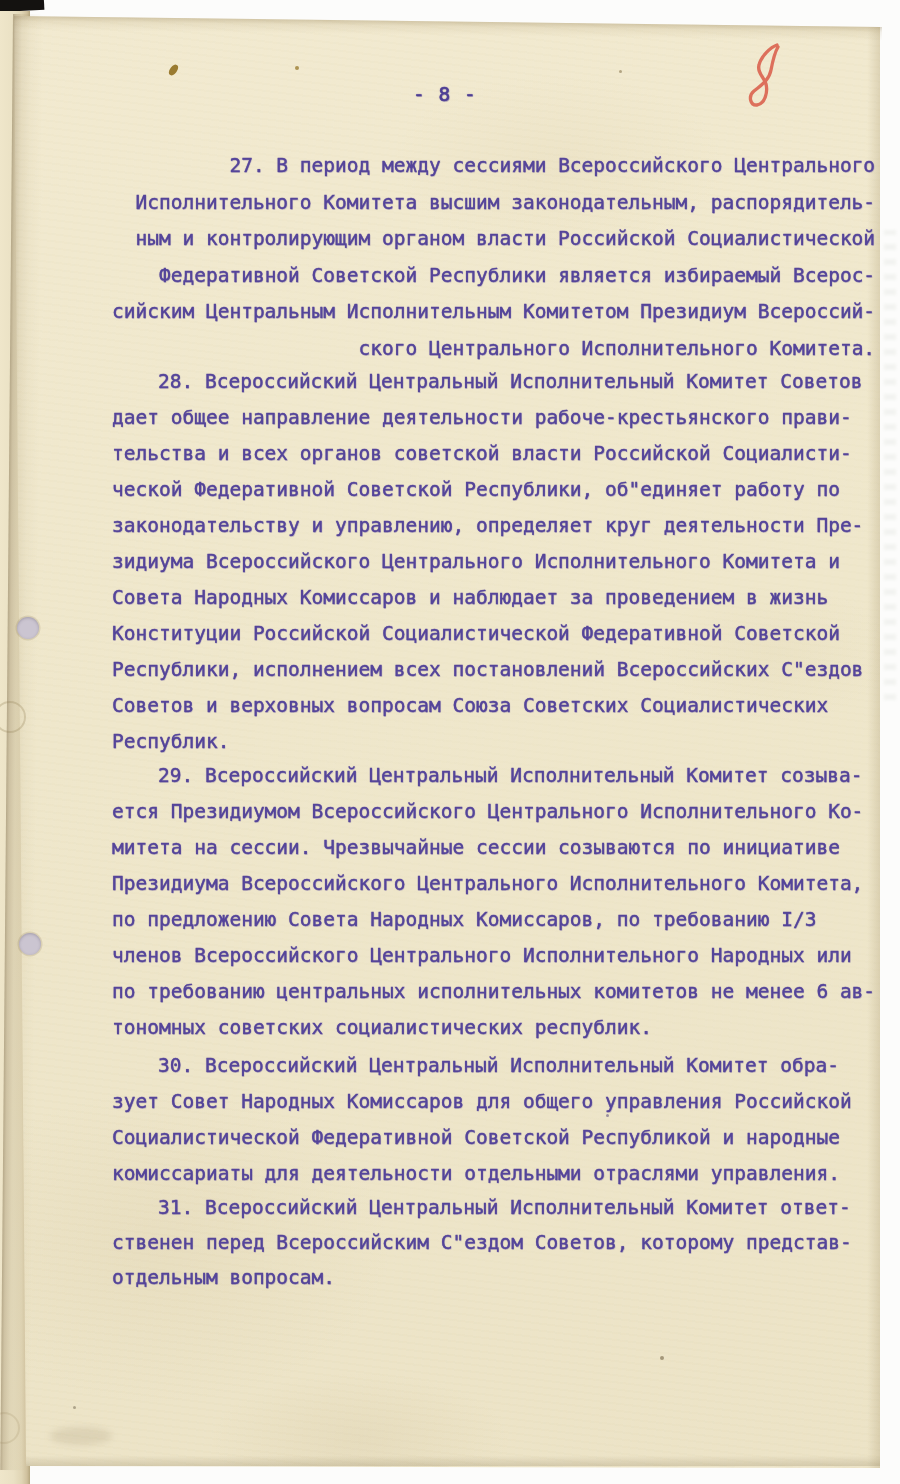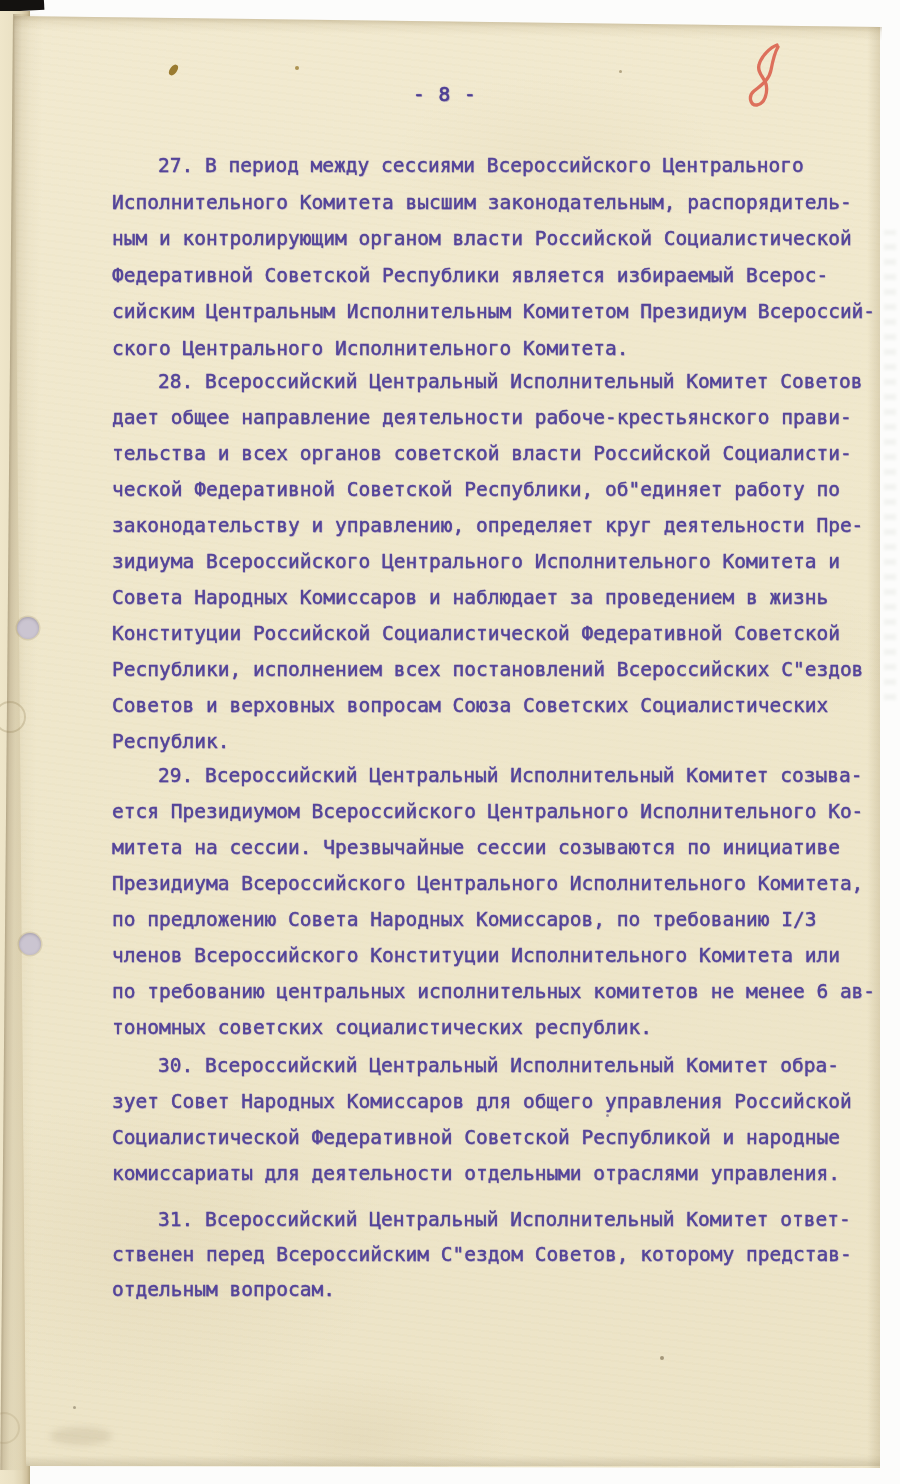--- a/index.html
+++ b/index.html
@@ -131,21 +131,21 @@
   <path d="M 31 3
            C 25 5, 15 14, 13 23
            C 11 31, 18 35, 20 42
            C 22 50, 19 62, 11 63
            C 4 63.5, 2 54, 8 49
            C 14 44, 23 39, 25 28
            C 26.5 20, 29 10, 32 5" fill="none" stroke="#d95f4b" stroke-width="3.3" opacity="0.88" stroke-linecap="round" stroke-linejoin="round"></path>
 </svg>
 
 <div class="typed">
-    <div class="para" style="top: 148px; line-height: 36.5px;">
+    <div class="para" style="top: 148px; line-height: 36.5px; text-align: right;">
       <div class="line first">27. В период между сессиями Всероссийского Центрального</div>
       <div class="line">Исполнительного Комитета высшим законодательным, распорядитель-</div>
       <div class="line">ным и контролирующим органом власти Российской Социалистической</div>
       <div class="line">Федеративной Советской Республики является избираемый Всерос-</div>
       <div class="line">сийским Центральным Исполнительным Комитетом Президиум Всероссий-</div>
       <div class="line">ского Центрального Исполнительного Комитета.</div>
     </div>
     <div class="para" style="top: 364px; line-height: 36px;">
       <div class="line first">28. Всероссийский Центральный Исполнительный Комитет Советов</div>
       <div class="line">дает общее направление деятельности рабоче-крестьянского прави-</div>
@@ -158,31 +158,31 @@
       <div class="line">Республики, исполнением всех постановлений Всероссийских С"ездов</div>
       <div class="line">Советов и верховных вопросам Союза Советских Социалистических</div>
       <div class="line">Республик.</div>
     </div>
     <div class="para" style="top: 758px; line-height: 36px;">
       <div class="line first">29. Всероссийский Центральный Исполнительный Комитет созыва-</div>
       <div class="line">ется Президиумом Всероссийского Центрального Исполнительного Ко-</div>
       <div class="line">митета на сессии. Чрезвычайные сессии созываются по инициативе</div>
       <div class="line">Президиума Всероссийского Центрального Исполнительного Комитета,</div>
       <div class="line">по предложению Совета Народных Комиссаров, по требованию I/3</div>
-      <div class="line">членов Всероссийского Конституции Исполнительного Комитета или</div>
+      <div class="line">членов Всероссийского Центрального Исполнительного Народных или</div>
       <div class="line">по требованию центральных исполнительных комитетов не менее 6 ав-</div>
       <div class="line">тономных советских социалистических республик.</div>
     </div>
     <div class="para" style="top: 1048px; line-height: 36px;">
       <div class="line first">30. Всероссийский Центральный Исполнительный Комитет обра-</div>
       <div class="line">зует Совет Народных Комиссаров для общего управления Российской</div>
       <div class="line">Социалистической Федеративной Советской Республикой и народные</div>
       <div class="line">комиссариаты для деятельности отдельными отраслями управления.</div>
     </div>
-    <div class="para" style="top: 1190px; line-height: 35px; margin-top: 12px;">
+    <div class="para" style="top: 1190px; line-height: 35px;">
       <div class="line first">31. Всероссийский Центральный Исполнительный Комитет ответ-</div>
       <div class="line">ственен перед Всероссийским С"ездом Советов, которому представ-</div>
       <div class="line">отдельным вопросам.</div>
     </div>
   </div>
 
 <div class="speck s1"></div>
 <div class="speck s2"></div>
 <div class="speck s3"></div>
 <div class="speck s4"></div>

